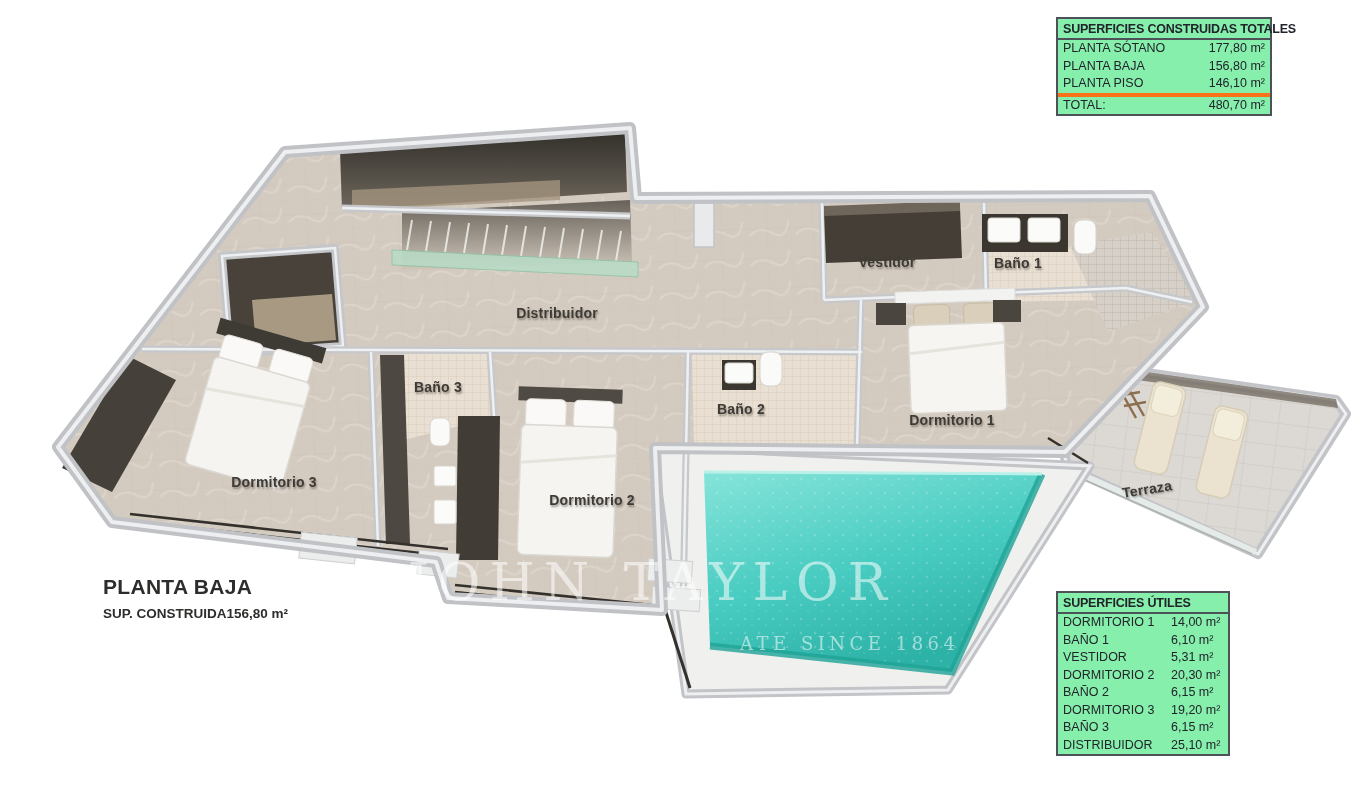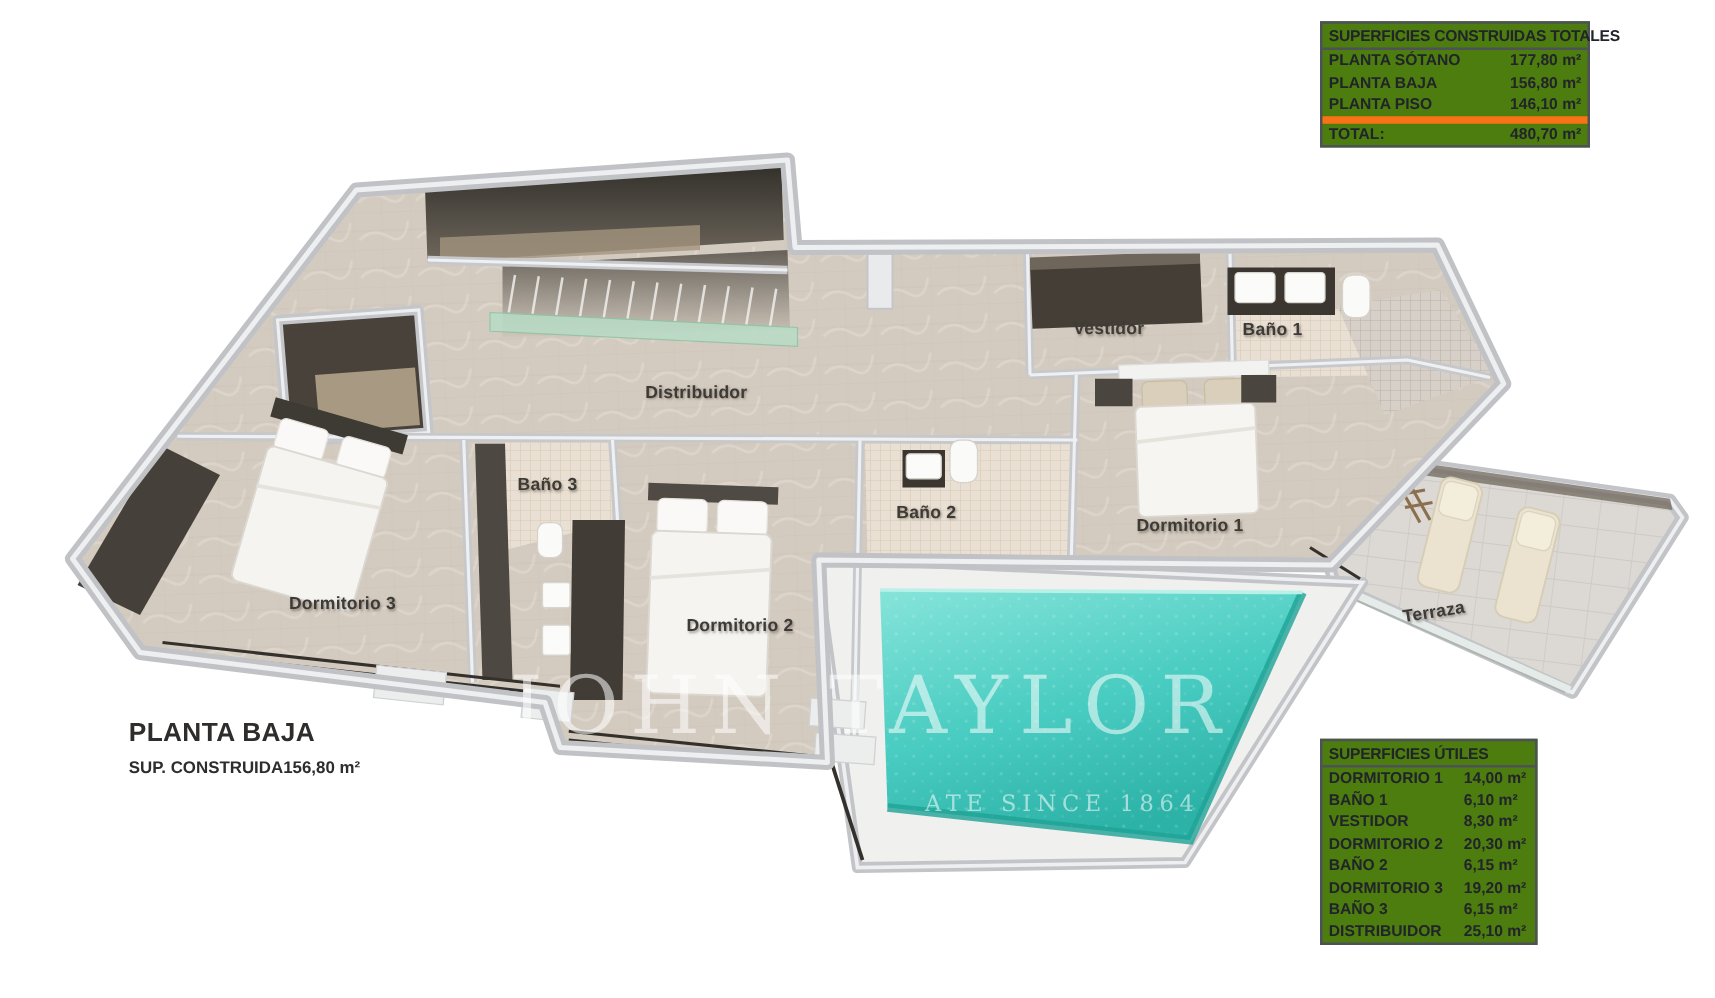--- a/index.html
+++ b/index.html
@@ -12,35 +12,35 @@
       color:#3e3b37;letter-spacing:.2px;white-space:nowrap;
       text-shadow:1px 1.5px 2px rgba(80,70,60,.5);z-index:3;}
   .room-label.rot{transform:translate(-50%,-50%) rotate(-9deg);}
 
   
   .title-block{position:absolute;left:103px;top:575px;color:#2e2d2b;z-index:4;}
   .title-block .main{font-size:21px;font-weight:bold;letter-spacing:.3px;}
   .title-block .sub{display:flex;font-size:13.5px;font-weight:bold;margin-top:7px;}
 
   
-  .tbl{position:absolute;background:#4d7c0f;border:2px solid #4c5257;color:#21242a;z-index:6;}
+  .tbl{position:absolute;background:#86efac;border:2px solid #4c5257;color:#21242a;z-index:6;}
   .tbl .hd{font-weight:bold;font-size:12.5px;letter-spacing:-.2px;padding:3px 5px 2px 5px;
            border-bottom:2px solid #4c5257;white-space:nowrap;}
-  .tbl .rw{display:flex;justify-content:space-between;font-weight:bold;font-size:12.5px;
+  .tbl .rw{display:flex;justify-content:space-between;font-weight:normal;font-size:12.5px;
            line-height:17.5px;padding:0 5px;white-space:nowrap;}
   .tbl .rw .v{text-align:left;}
-  .tbl .tot{border-top:6px solid #f97316;}
+  .tbl .tot{border-top:4px solid #f97316;}
   #tbl-built{left:1056px;top:17px;width:212px;}
   #tbl-useful{left:1056px;top:591px;width:170px;}
   #tbl-useful .rw{justify-content:flex-start;}
   #tbl-useful .rw .l{width:108px;}
   #tbl-useful .rw .v{text-align:left;}
 
   
-  .wm1{position:absolute;left:408px;top:528px;font-family:"DejaVu Serif",serif;font-size:64px;
+  .wm1{position:absolute;left:408px;top:552px;font-family:"DejaVu Serif",serif;font-size:52px;
        letter-spacing:9px;color:rgba(255,255,255,.55);z-index:5;white-space:nowrap;}
   .wm2{position:absolute;left:740px;top:633px;font-family:"DejaVu Serif",serif;font-size:18px;
        letter-spacing:4.5px;color:rgba(255,255,255,.55);z-index:5;white-space:nowrap;}
 </style>
 </head>
 <body>
 
 <div class="stage">
 
   <svg width="1372" height="798" viewBox="0 0 1372 798">
@@ -235,21 +235,21 @@
     <div class="rw">
       <span class="l">DORMITORIO 1</span>
       <span class="v">14,00 m²</span>
     </div>
     <div class="rw">
       <span class="l">BAÑO 1</span>
       <span class="v">6,10 m²</span>
     </div>
     <div class="rw">
       <span class="l">VESTIDOR</span>
-      <span class="v">8,30 m²</span>
+      <span class="v">5,31 m²</span>
     </div>
     <div class="rw">
       <span class="l">DORMITORIO 2</span>
       <span class="v">20,30 m²</span>
     </div>
     <div class="rw">
       <span class="l">BAÑO 2</span>
       <span class="v">6,15 m²</span>
     </div>
     <div class="rw">

